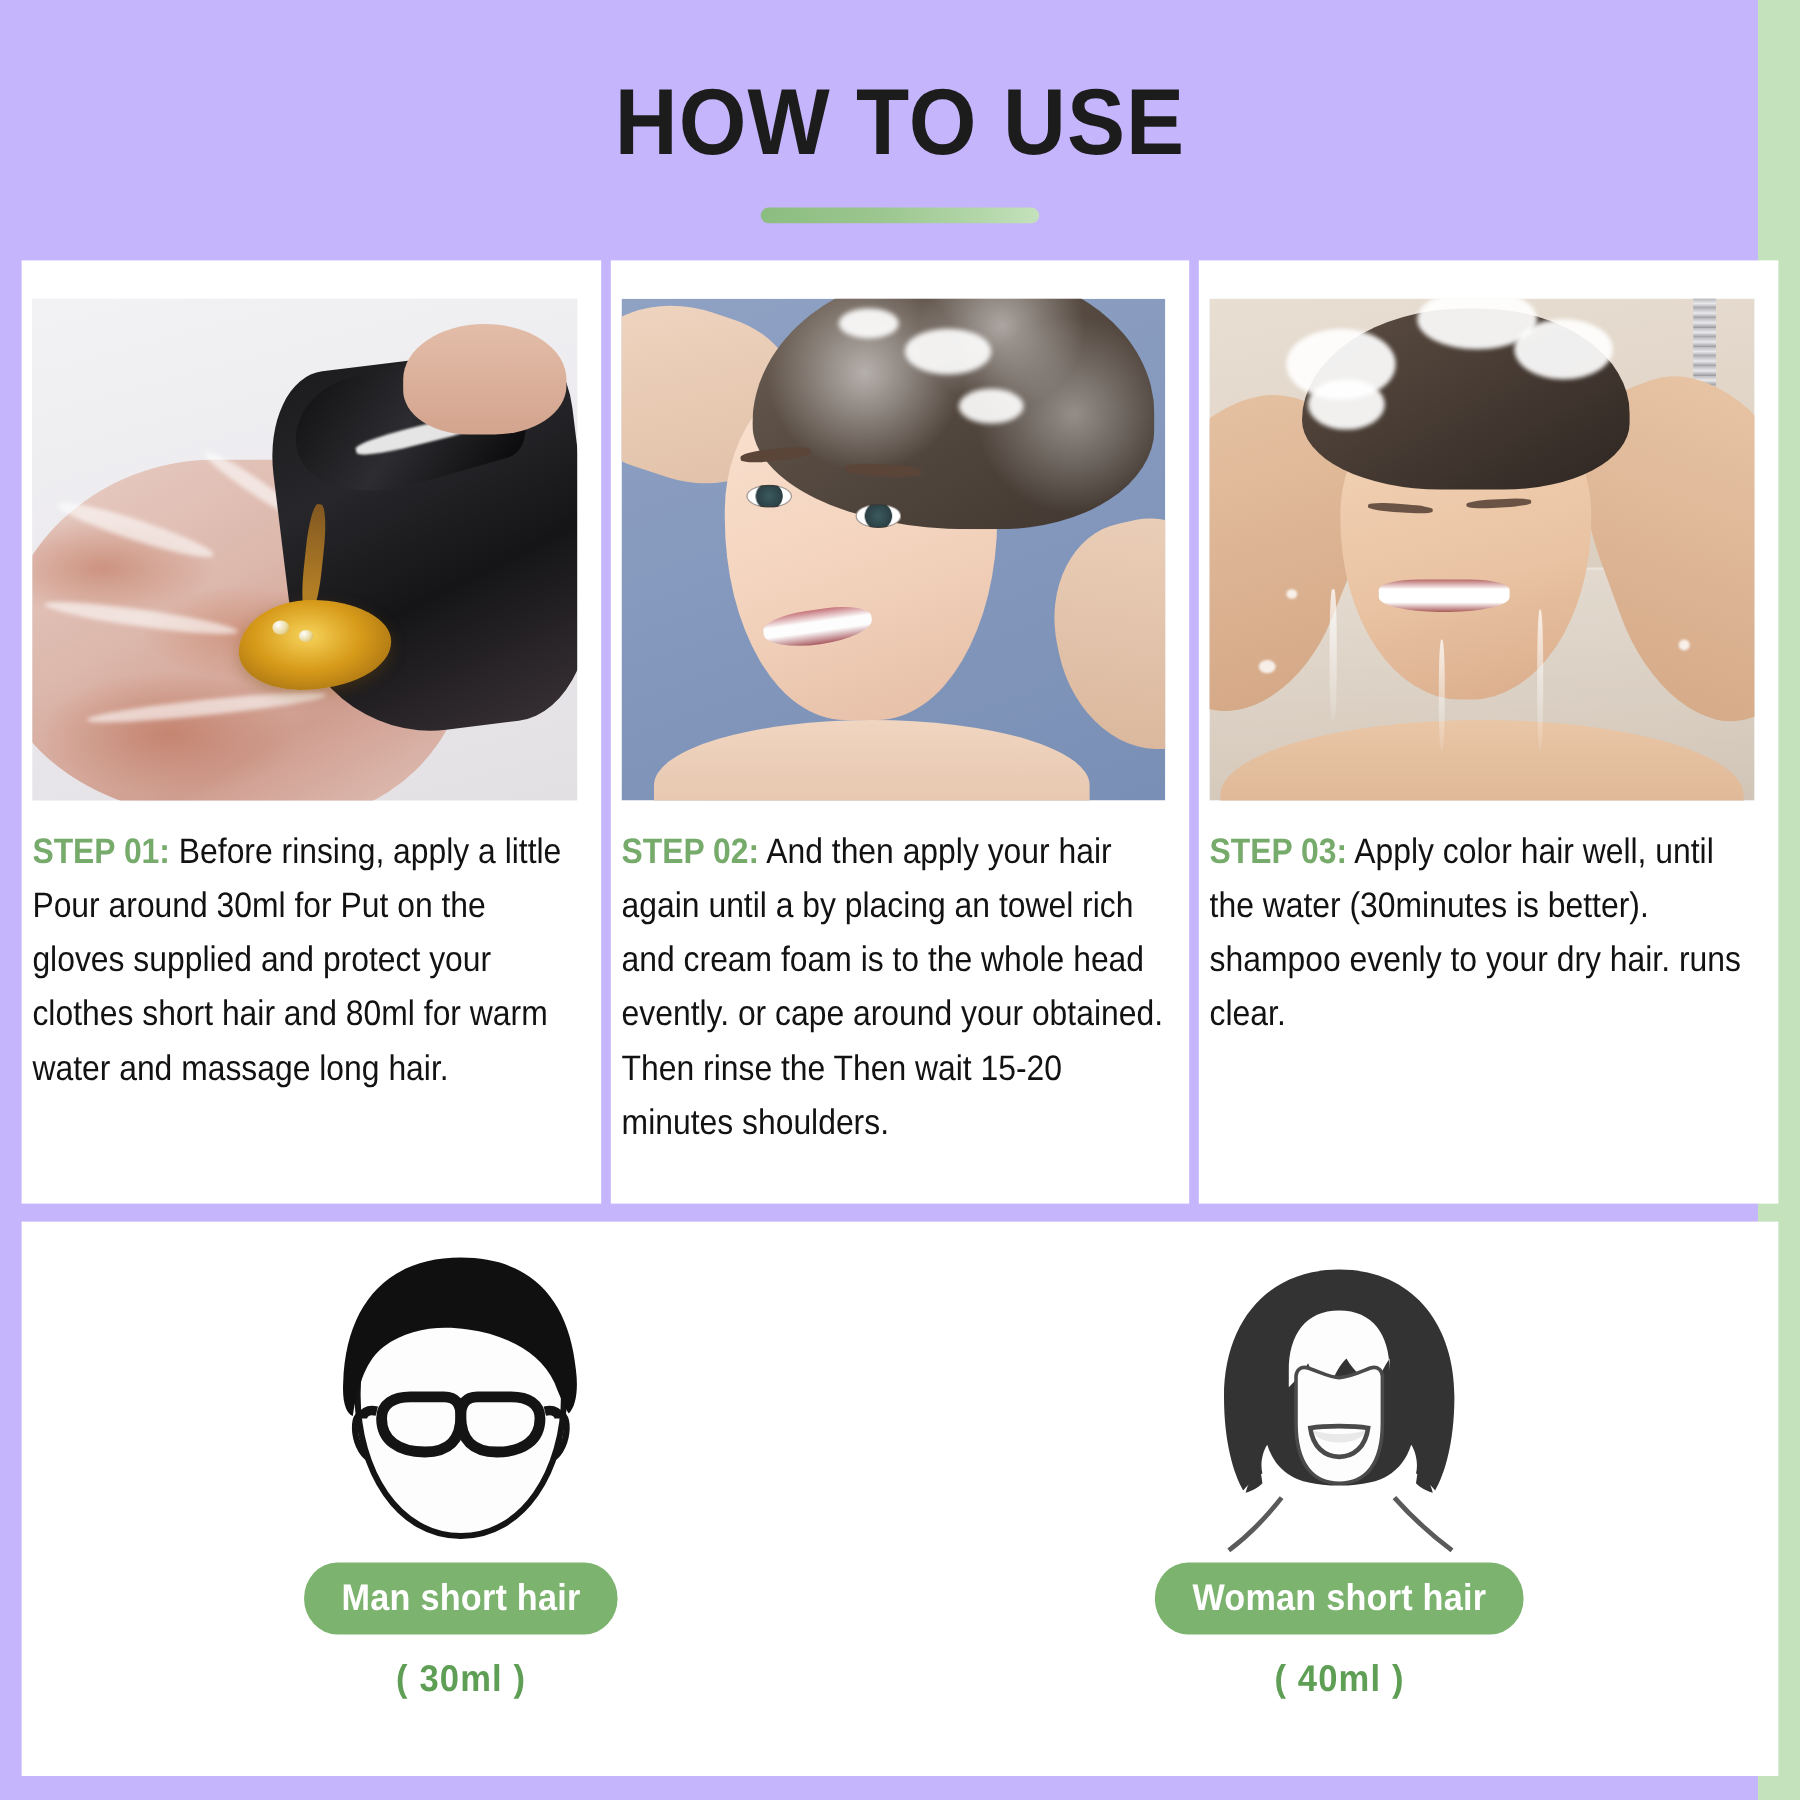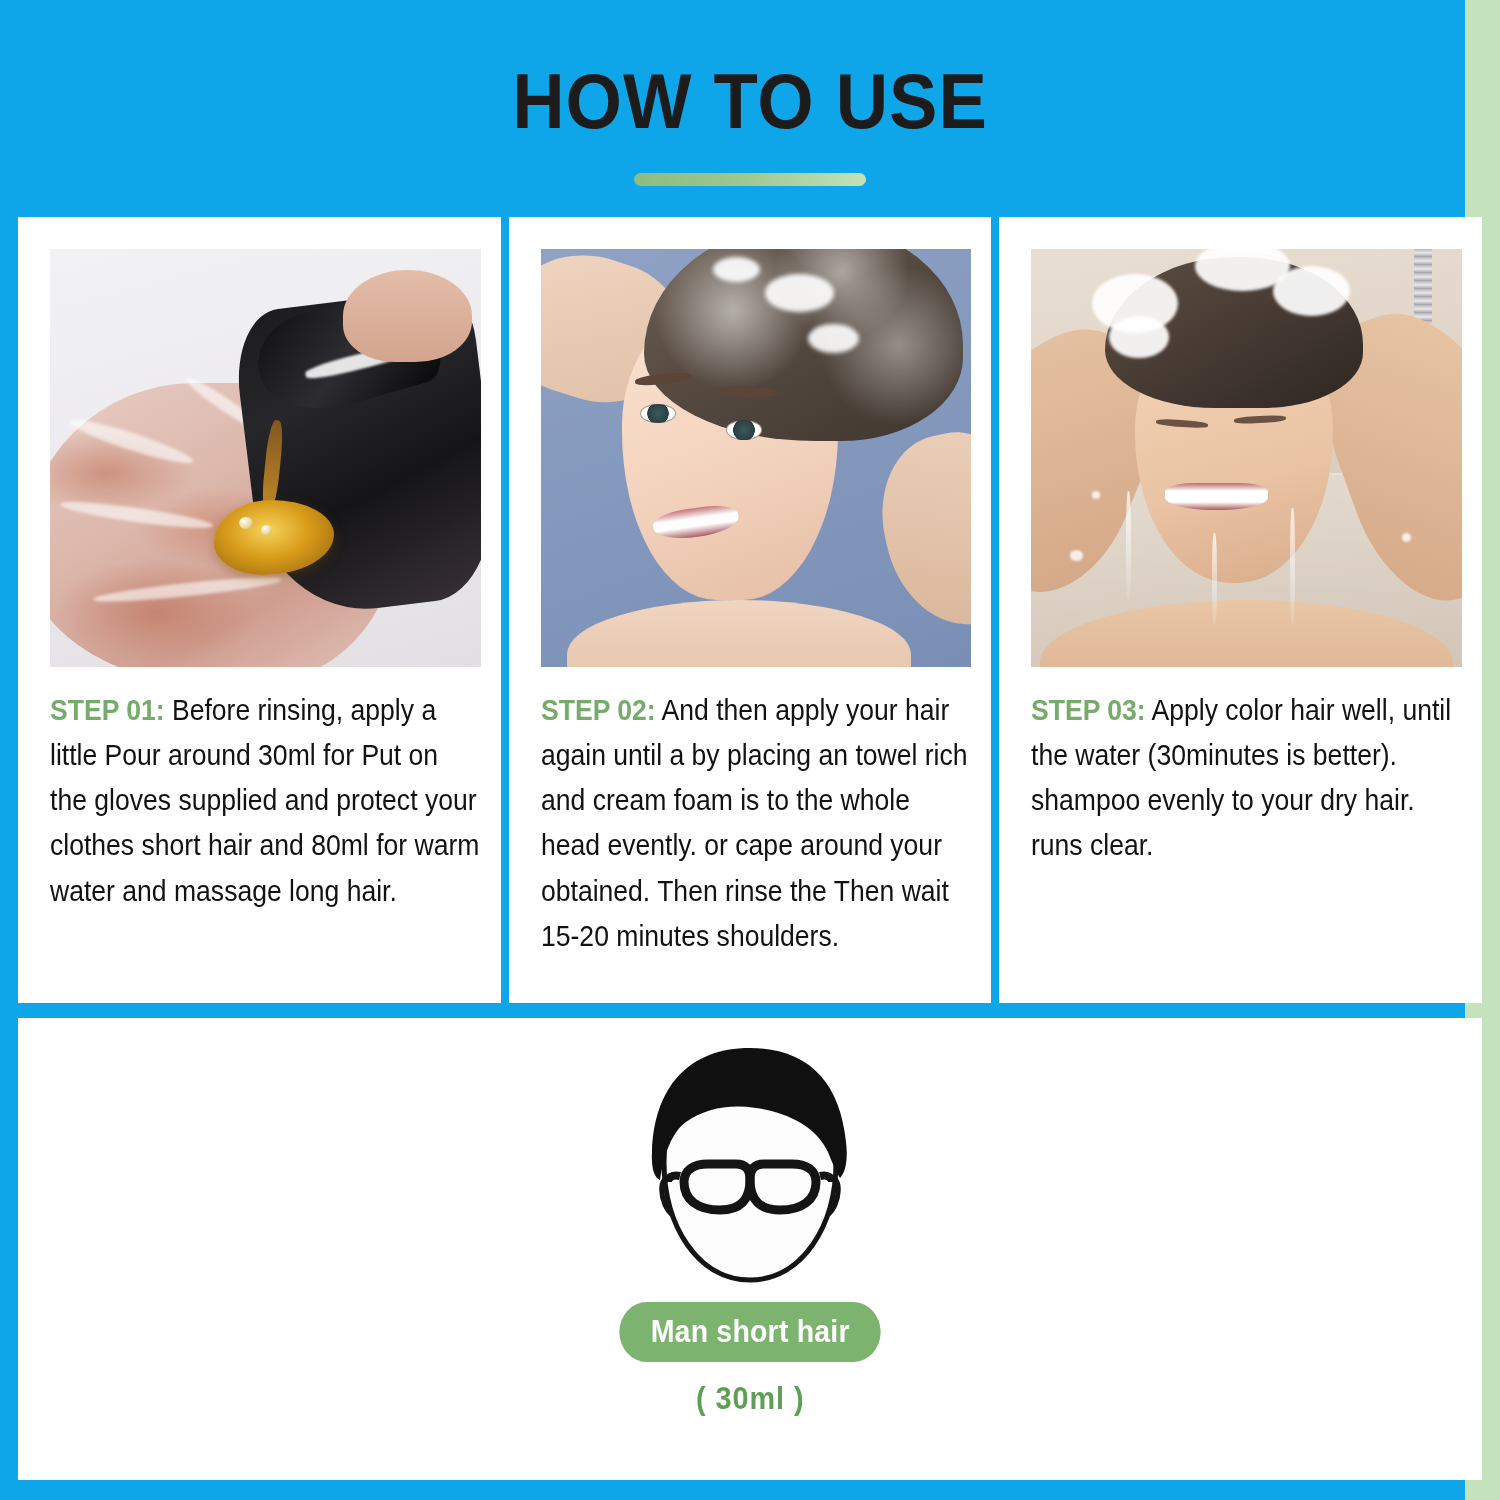--- a/index.html
+++ b/index.html
@@ -10,21 +10,21 @@
     width: 1500px;
     height: 1500px;
     background: #c4e2bc;
     font-family: "Liberation Sans", sans-serif;
     overflow: hidden;
   }
   .page {
     position: relative;
     width: 1465px;
     height: 1500px;
-    background: #0ea5e9;
+    background: #c4b5fd;
   }
 
   
   .title-wrap {
     position: absolute;
     top: 62px;
     left: 0;
     width: 1500px;
     text-align: center;
   }
@@ -52,21 +52,21 @@
     top: 217px;
     left: 18px;
     width: 1464px;
     height: 786px;
     display: flex;
     gap: 8px;
   }
   .step-card {
     background: #ffffff;
     flex: 1 1 0;
-    padding: 32px 20px 0 32px;
+    padding: 32px 20px 0 9px;
     box-sizing: border-box;
     display: flex;
     flex-direction: column;
   }
   .step-photo {
     width: 100%;
     height: 418px;
     position: relative;
     overflow: hidden;
     background: #e6e6ea;
@@ -475,17 +475,34 @@
           <path d="M60 152 C60 140 70 134 84 134 L112 134 C122 134 126 140 126 150 C126 170 116 180 96 180 C74 180 60 170 60 152 Z" fill="none" stroke="#141414" stroke-width="9"></path>
           <path d="M192 152 C192 140 182 134 168 134 L140 134 C130 134 126 140 126 150 C126 170 136 180 156 180 C178 180 192 170 192 152 Z" fill="none" stroke="#141414" stroke-width="9"></path>
           <path d="M56 146 C48 144 44 148 44 152" fill="none" stroke="#141414" stroke-width="8"></path>
           <path d="M196 146 C204 144 208 148 208 152" fill="none" stroke="#141414" stroke-width="8"></path>
         </svg>
       </div>
       <div class="pill">Man short hair</div>
       <div class="ml">( 30ml )</div>
     </div>
 
+    <div class="dosage-col">
+      <div class="avatar">
+        <svg viewBox="0 0 252 268" width="252" height="268" aria-hidden="true">
+          <path d="M78 218 C64 236 50 250 34 262" fill="none" stroke="#5a5a5a" stroke-width="4"></path>
+          <path d="M172 218 C188 236 204 250 220 262" fill="none" stroke="#5a5a5a" stroke-width="4"></path>
+          <path d="M126 28 C186 28 222 72 222 134 C222 172 214 198 206 212 C200 206 196 200 190 198 C192 190 190 180 186 174 C182 186 176 194 166 200 C160 204 146 208 126 208 C106 208 92 204 86 200 C76 194 70 186 66 174 C62 180 60 190 62 198 C56 200 52 206 46 212 C38 198 30 172 30 134 C30 72 66 28 126 28 Z" fill="#333333"></path>
+          <path d="M126 62 C98 62 84 82 84 112 L84 126 C90 120 96 114 100 106 C104 116 110 122 118 126 C122 116 126 108 132 102 C138 112 146 120 156 124 C160 116 164 108 168 102 L168 112 C168 82 154 62 126 62 Z" fill="#fdfdfd"></path>
+          <path d="M90 118 C90 112 94 108 100 110 C112 114 118 118 126 118 C134 118 142 114 152 110 C158 108 162 112 162 118 L162 156 C162 190 148 206 126 206 C104 206 90 190 90 156 Z" fill="#fdfdfd" stroke="#4a4a4a" stroke-width="3"></path>
+          <path d="M102 160 C114 158 138 158 150 160 C148 176 138 184 126 184 C114 184 104 176 102 160 Z" fill="#fdfdfd" stroke="#4a4a4a" stroke-width="4"></path>
+          <path d="M104 162 C118 166 134 166 148 162 C146 168 138 172 126 172 C114 172 106 168 104 162 Z" fill="#e9e9e9"></path>
+          <path d="M60 192 C54 198 50 206 48 214 C54 212 58 210 62 206 Z" fill="#333"></path>
+          <path d="M192 192 C198 198 202 206 204 214 C198 212 194 210 190 206 Z" fill="#333"></path>
+        </svg>
+      </div>
+      <div class="pill">Woman short hair</div>
+      <div class="ml">( 40ml )</div>
+    </div>
 
 
   </div>
 
 </div>
 
 </body></html>

